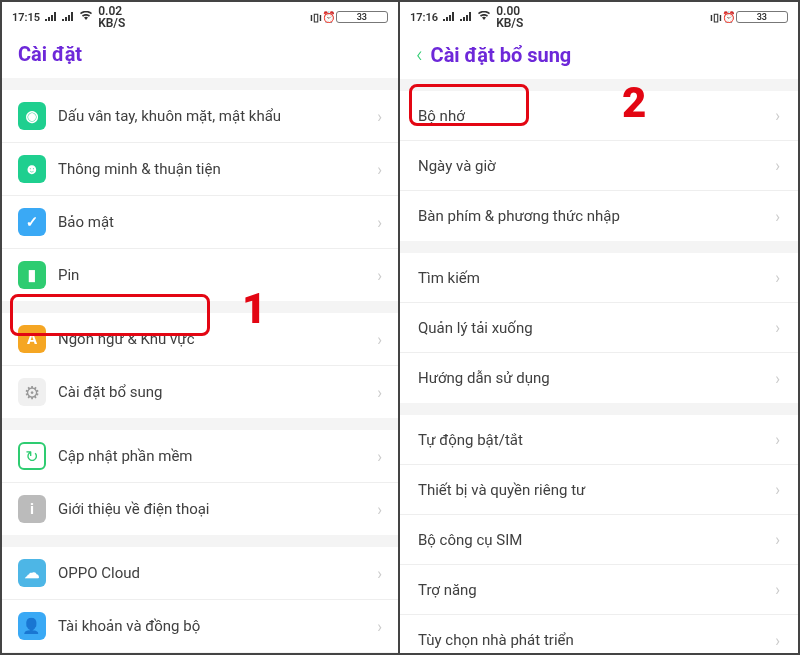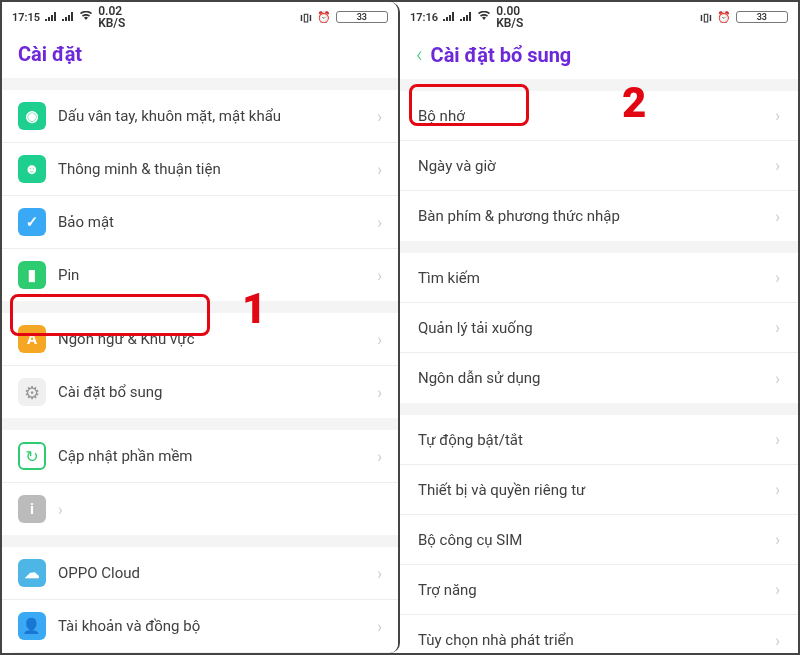--- a/index.html
+++ b/index.html
@@ -1,21 +1,21 @@
 <!DOCTYPE html>
 <html><head>
 <meta charset="utf-8">
 <style>
 * { margin: 0; padding: 0; box-sizing: border-box; font-family: -apple-system, BlinkMacSystemFont, "Segoe UI", Roboto, sans-serif; }
 body { width: 800px; height: 655px; background: #fff; display: flex; border: 2px solid #444; }
 .screen { width: 50%; height: 100%; background: #f4f4f4; overflow: hidden; position: relative; }
-.screen-left { border-right: 2px solid #444; border-radius: 10px; }
+.screen-left { border-right: 2px solid #444; }
 .status-bar { height: 30px; background: #fff; display: flex; align-items: center; justify-content: space-between; padding: 0 10px; font-size: 11px; font-weight: 600; color: #333; }
 .status-left { display: flex; align-items: center; gap: 5px; }
-.status-right { display: flex; align-items: center; gap: 5px; }
+.status-right { display: flex; align-items: center; }
 .status-kb { font-size: 12px; line-height: 1; text-align: left; }
 .status-bat { border: 1px solid #777; border-radius: 3px; padding: 0 20px; font-size: 9px; }
 .header { background: #fff; padding: 10px 16px 12px; display: flex; align-items: center; gap: 8px; }
 .header-back { color: #2ecc71; font-size: 22px; font-weight: 300; }
 .header-title { font-size: 20px; font-weight: 700; color: #6d28d9; }
 .section-gap { height: 12px; background: #f4f4f4; }
 .list { background: #fff; }
 .item { display: flex; align-items: center; padding: 12px 16px; border-bottom: 1px solid #eee; position: relative; min-height: 48px; }
 .item:last-child { border-bottom: none; }
 .item-icon { width: 28px; height: 28px; border-radius: 6px; margin-right: 12px; display: flex; align-items: center; justify-content: center; flex-shrink: 0; }
@@ -130,20 +130,21 @@
           <div class="item-icon ic-update">
             <span class="icon-update-inner">↻</span>
           </div>
           <span class="item-label">Cập nhật phần mềm</span>
           <span class="item-chevron">›</span>
         </div>
         <div class="item">
           <div class="item-icon ic-info">
             <span class="icon-inner">i</span>
           </div>
+          <span class="item-label">Giới thiệu về điện thoại</span>
           <span class="item-chevron">›</span>
         </div>
       </div>
       <div class="section-gap"></div>
       <div class="list">
         <div class="item">
           <div class="item-icon ic-cloud">
             <span class="icon-inner">☁</span>
           </div>
           <span class="item-label">OPPO Cloud</span>
@@ -216,21 +217,21 @@
       <div class="list">
         <div class="item">
           <span class="item-label">Tìm kiếm</span>
           <span class="item-chevron">›</span>
         </div>
         <div class="item">
           <span class="item-label">Quản lý tải xuống</span>
           <span class="item-chevron">›</span>
         </div>
         <div class="item">
-          <span class="item-label">Ngôn dẫn sử dụng</span>
+          <span class="item-label">Hướng dẫn sử dụng</span>
           <span class="item-chevron">›</span>
         </div>
       </div>
       <div class="section-gap"></div>
       <div class="list">
         <div class="item">
           <span class="item-label">Tự động bật/tắt</span>
           <span class="item-chevron">›</span>
         </div>
         <div class="item">

